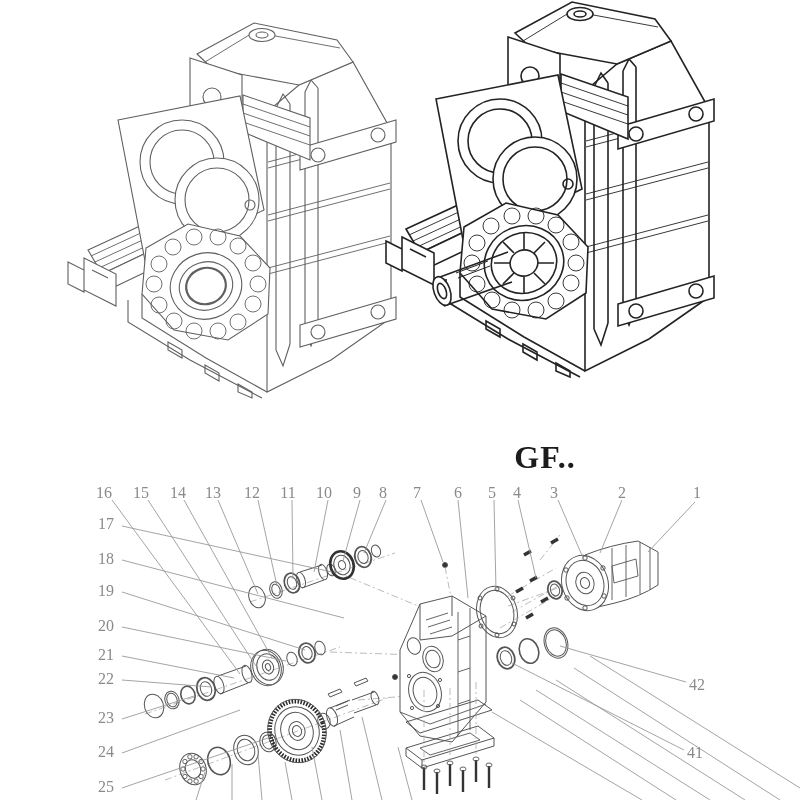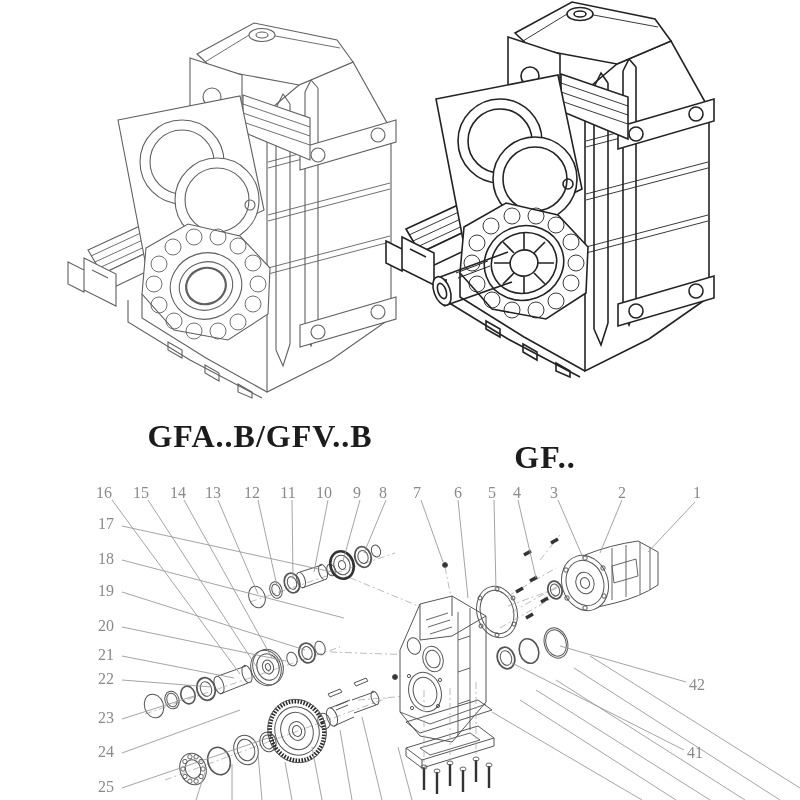--- a/index.html
+++ b/index.html
@@ -299,16 +299,15 @@
     <text class="co" x="106" y="684">22</text>
     <text class="co" x="106" y="723">23</text>
     <text class="co" x="106" y="757">24</text>
     <text class="co" x="106" y="792">25</text>
 
     <text class="co" x="697" y="690">42</text>
     <text class="co" x="695" y="758">41</text>
   </g>
 </svg>
 
-<div class="model-label" id="label-left">GFA..B/GFV..B</div>
 <div class="model-label" id="label-right">GF..</div>
 
 </div>
 
 </body></html>

